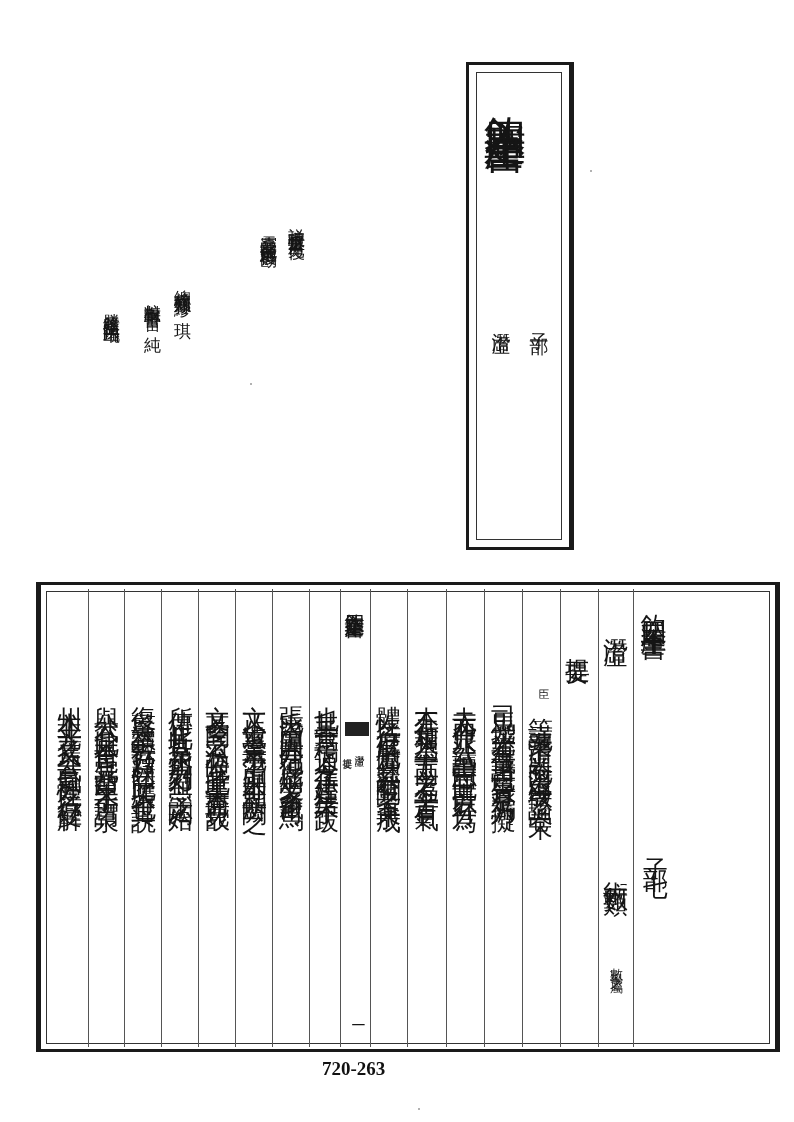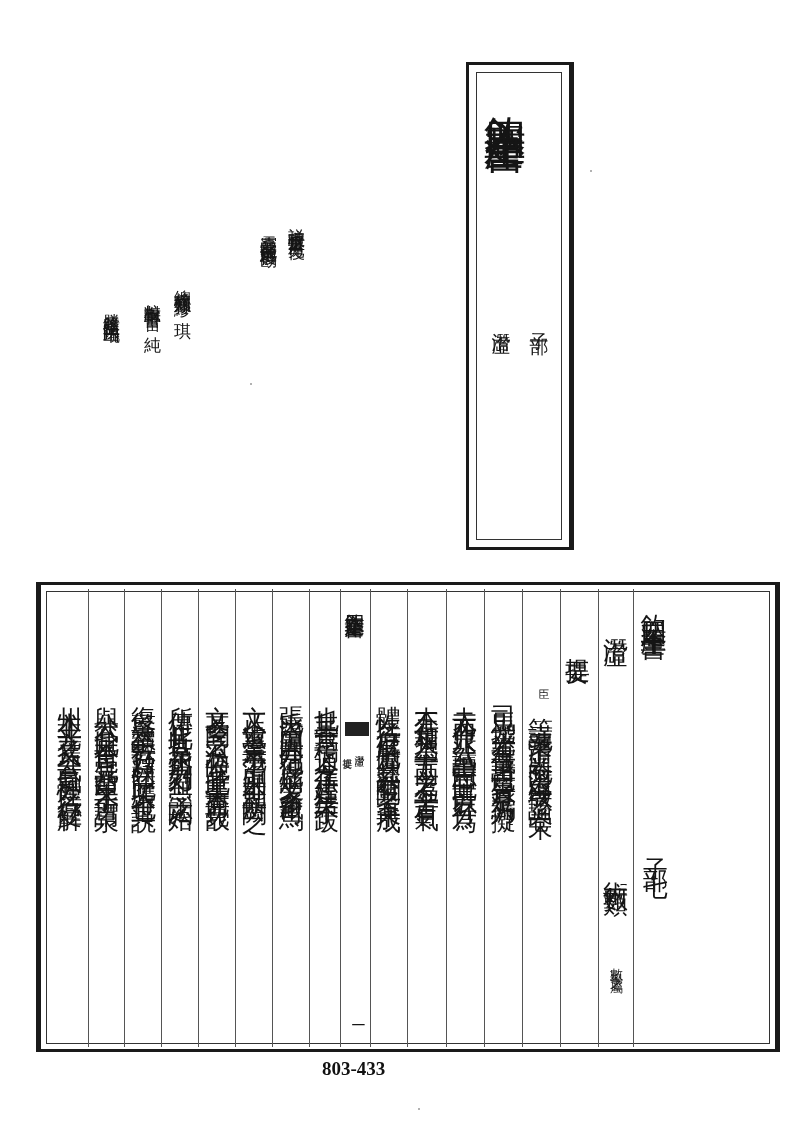--- a/index.html
+++ b/index.html
@@ -122,17 +122,17 @@
 <div class="vcol text-col" style="left:376px;">體性名行度解七圖然其辭有闕者葢未成</div>
 <div class="vcol text-col" style="left:314px;">也其手寫草稿一通今在子建姪房朱子跋</div>
 <div class="vcol text-col" style="left:279px;">張氏潛虛圖亦曰范仲彪炳文家多藏司馬</div>
 <div class="vcol text-col" style="left:242px;">文正公遺墨嘗示予潛虛別本則其所闕之</div>
 <div class="vcol text-col" style="left:205px;">文甚多問之云温公晚著此書未竟而薨故</div>
 <div class="vcol text-col" style="left:168px;">所傳止此近見泉州所刻乃無一字之闕始</div>
 <div class="vcol text-col" style="left:131px;">復驚疑讀至數行乃釋然曰此贋本也其説</div>
 <div class="vcol text-col" style="left:94px;">與公武合此本首尾完具當即朱子所謂泉</div>
 <div class="vcol text-col" style="left:57px;">州本非光之舊又公武言氣體性名行變解</div>
 
-<div class="page-number">803-433</div>
+<div class="page-number">720-263</div>
 
 <div class="speck" style="left:590px; top:170px;"></div>
 <div class="speck" style="left:418px; top:1108px;"></div>
 <div class="speck" style="left:250px; top:383px;"></div>
 
 </body></html>

